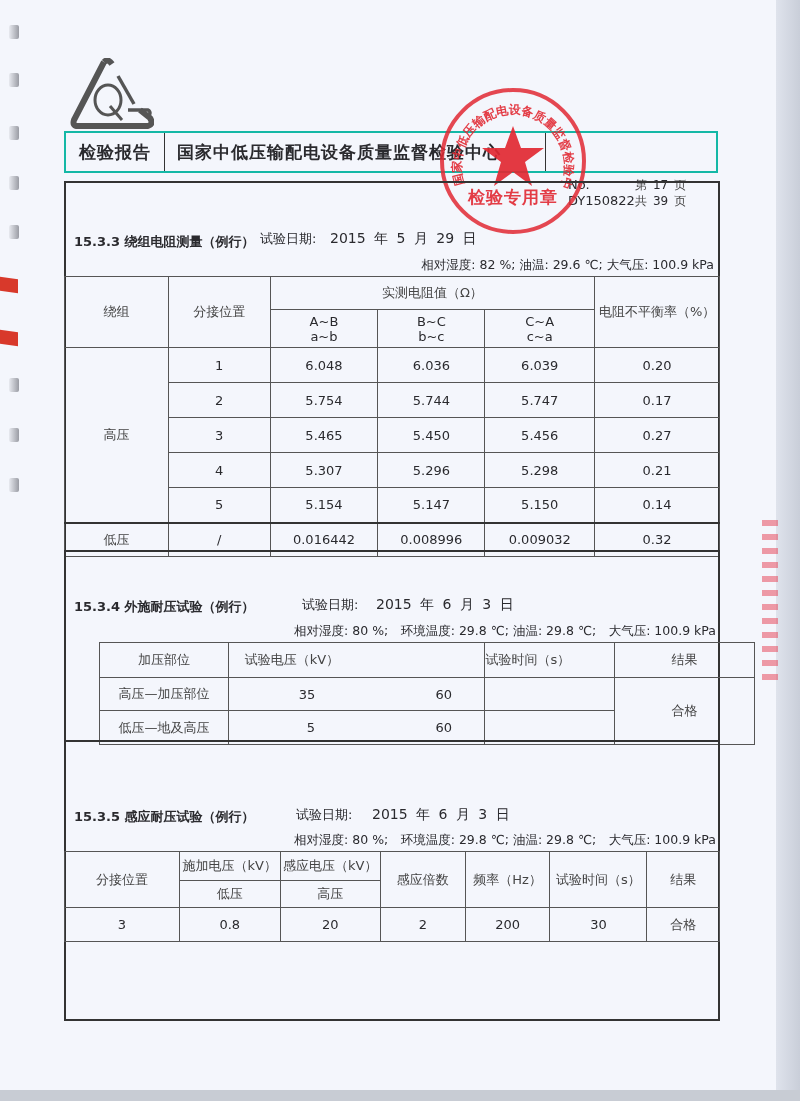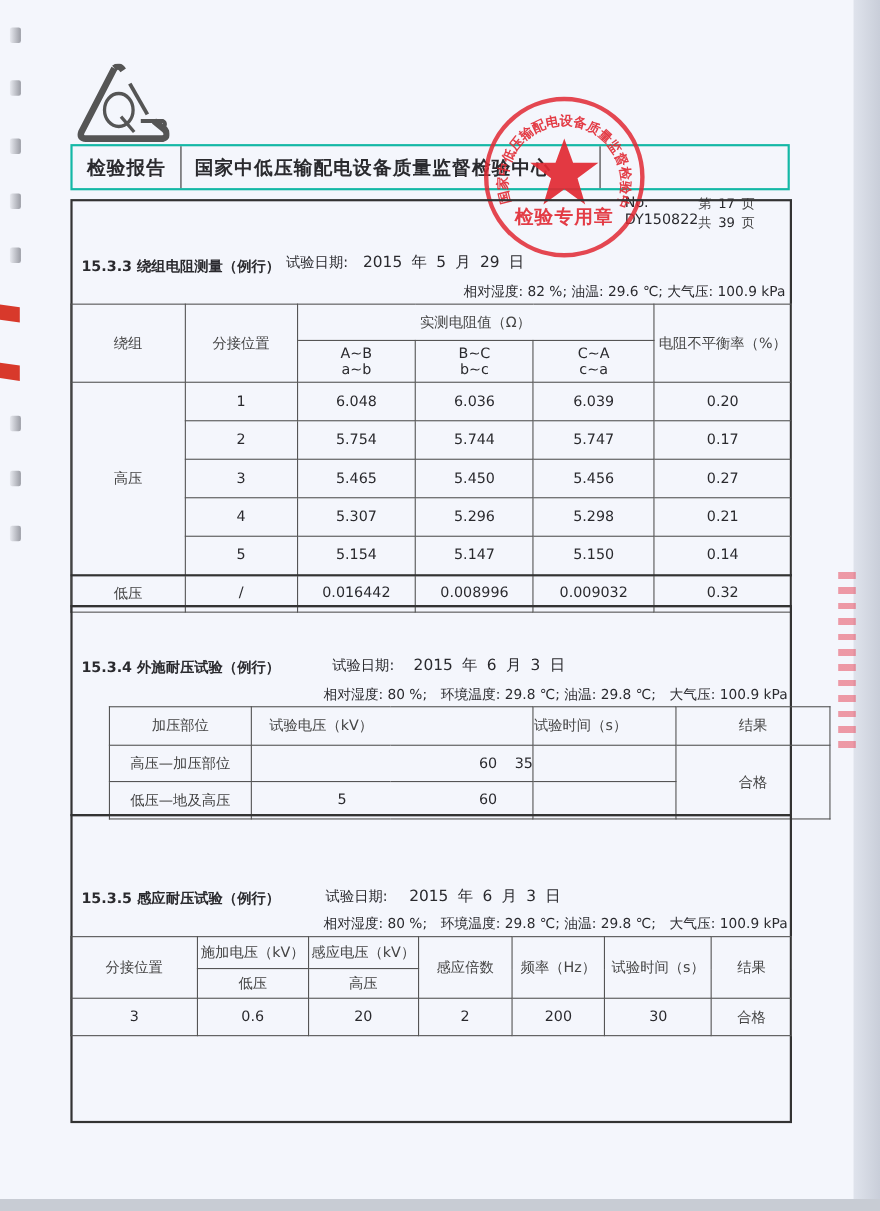--- a/index.html
+++ b/index.html
@@ -224,21 +224,21 @@
   <tbody>
       <tr style="height:35px">
     <td class="lbl">加压部位</td>
     <td class="lbl" colspan="1" style="border-right:none">试验电压（kV）</td>
     <td style="border-left:none"></td>
     <td class="lbl" style="text-align:left; padding-left:0">试验时间（s）</td>
     <td class="lbl">结果</td>
   </tr>
   <tr style="height:33px">
     <td class="lbl">高压—加压部位</td>
-    <td colspan="2" style="text-align:right; ">35</td>
+    <td colspan="2" style="text-align:left; padding-left:70px">35</td>
     <td style="text-align:left; padding-left:0; position:relative; left:-50px">60</td>
     <td rowspan="2" class="lbl">合格</td>
   </tr>
   <tr style="height:34px">
     <td class="lbl">低压—地及高压</td>
     <td colspan="2" style="text-align:left; padding-left:78px">5</td>
     <td style="text-align:left; padding-left:0; position:relative; left:-50px">60</td>
   </tr>
 </tbody>
   </table>
@@ -268,21 +268,21 @@
     <td rowspan="2" class="lbl">频率（Hz）</td>
     <td rowspan="2" class="lbl">试验时间（s）</td>
     <td rowspan="2" class="lbl">结果</td>
   </tr>
   <tr style="height:27px">
     <td class="lbl">低压</td>
     <td class="lbl">高压</td>
   </tr>
   <tr style="height:34px">
     <td>3</td>
-    <td>0.6</td>
+    <td>0.8</td>
     <td>20</td>
     <td>2</td>
     <td>200</td>
     <td>30</td>
     <td class="lbl">合格</td>
   </tr>
 </tbody>
   </table>
 
 </body></html>

